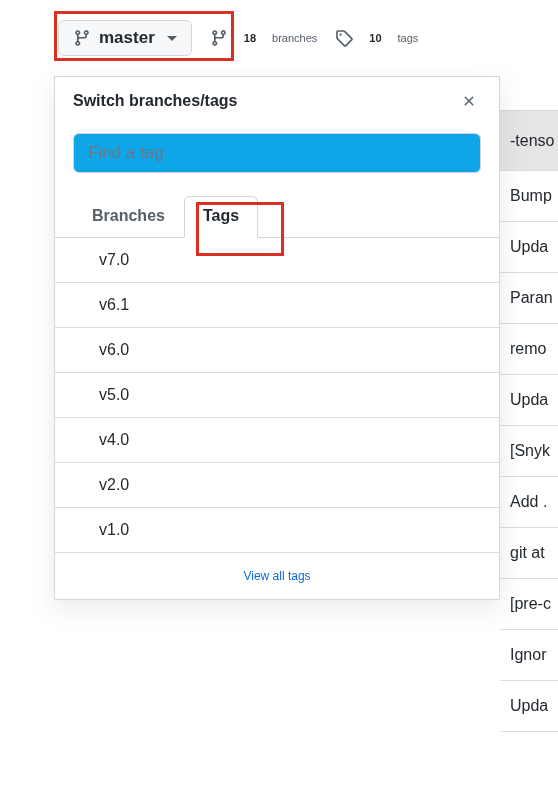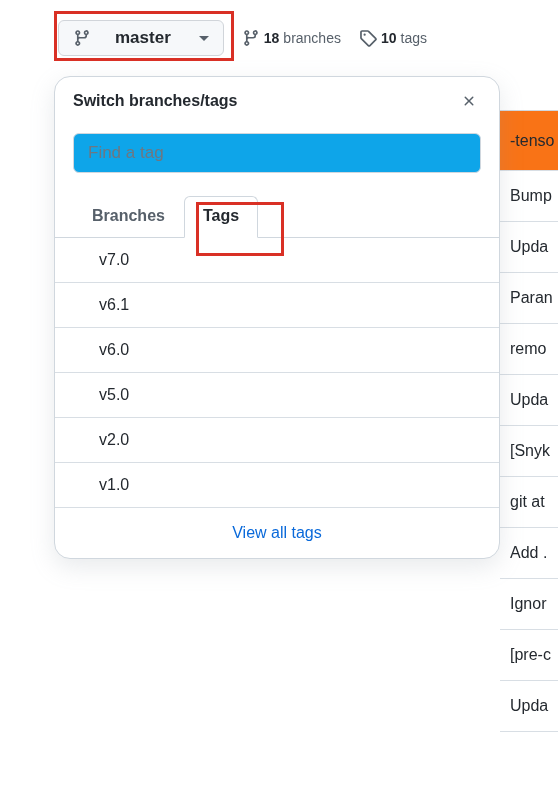--- a/index.html
+++ b/index.html
@@ -13,63 +13,63 @@
     }
     .toolbar {
       display: flex;
       align-items: center;
       gap: 18px;
       padding: 20px 0 20px 58px;
     }
     .branch-select-btn {
       display: inline-flex;
       align-items: center;
-      gap: 24px;
+      gap: 8px;
       background: #f6f8fa;
       border: 1px solid #d1d5da;
       border-radius: 6px;
       padding: 7px 14px;
       font-size: 17px;
       font-weight: 600;
       color: #24292f;
       cursor: pointer;
     }
     .branch-select-btn svg { fill: #57606a; }
     .caret {
       width: 0; height: 0;
       border-left: 5px solid transparent;
       border-right: 5px solid transparent;
       border-top: 5px solid #57606a;
       margin-left: 4px;
     }
     .toolbar-stat {
       display: inline-flex;
       align-items: center;
-      gap: 4px;
-      font-size: 14px;
+      gap: 16px;
+      font-size: 11px;
       color: #57606a;
     }
     .toolbar-stat .bold { font-weight: 600; color: #24292f; }
     .toolbar-stat svg { fill: #57606a; }
     .highlight-box {
       position: absolute;
       border: 3px solid #d93025;
       pointer-events: none;
       z-index: 50;
     }
     .hl-branch { top: 11px; left: 54px; width: 180px; height: 50px; }
     .hl-tags { top: 202px; left: 196px; width: 88px; height: 54px; }
     .dropdown {
       position: absolute;
       top: 76px;
       left: 54px;
       width: 446px;
       background: #ffffff;
       border: 1px solid #d0d7de;
-      border-radius: 16px;
+      border-radius: 0;
       box-shadow: 0 8px 24px rgba(140,149,159,0.2);
       z-index: 20;
       overflow: hidden;
     }
     .dropdown-header {
       display: flex;
       align-items: center;
       justify-content: space-between;
       padding: 12px 18px;
       font-size: 16px;
@@ -125,21 +125,21 @@
       border-bottom: 1px solid #d8dee4;
       cursor: pointer;
       text-align: left;
       background: none;
       border-left: none; border-right: none; border-top: none;
       font-family: inherit;
     }
     .view-all {
       padding: 16px;
       text-align: center;
-      font-size: 16px;
+      font-size: 12px;
       color: #0969da;
       cursor: pointer;
     }
     .bg-table {
       position: absolute;
       top: 110px;
       left: 500px;
       right: 0;
       border-top: 1px solid #d0d7de;
     }
@@ -147,21 +147,21 @@
       height: 51px;
       display: flex;
       align-items: center;
       padding: 0 10px;
       border-bottom: 1px solid #d8dee4;
       font-size: 16px;
       color: #24292f;
       white-space: nowrap;
       overflow: hidden;
     }
-    .bg-row.folder { background: #f97316; height: 60px; }
+    .bg-row.folder { background: #e5e5e5; height: 60px; }
   </style>
 </head>
 <body>
 
 <div class="highlight-box hl-branch"></div>
 <div class="highlight-box hl-tags"></div>
 
 <div class="toolbar">
   <button class="branch-select-btn">
     <svg width="18" height="18" viewBox="0 0 16 16">
@@ -204,30 +204,30 @@
   <div class="bg-row">
       <span>remo</span>
     </div>
   <div class="bg-row">
       <span>Upda</span>
     </div>
   <div class="bg-row">
       <span>[Snyk</span>
     </div>
   <div class="bg-row">
+      <span>Add .</span>
+    </div>
+  <div class="bg-row">
       <span>git at</span>
     </div>
   <div class="bg-row">
-      <span>Add .</span>
+      <span>[pre-c</span>
     </div>
   <div class="bg-row">
       <span>Ignor</span>
-    </div>
-  <div class="bg-row">
-      <span>[pre-c</span>
     </div>
   <div class="bg-row">
       <span>Upda</span>
     </div>
 </div>
 
 <div class="dropdown">
   <div class="dropdown-header">
     <span>Switch branches/tags</span>
     <button class="close-btn">
@@ -241,17 +241,18 @@
   </div>
   <div class="tabs">
     <div class="tab">Branches</div>
     <div class="tab active">Tags</div>
   </div>
   <div class="tag-list">
     <button class="tag-item">v7.0</button>
     <button class="tag-item">v6.1</button>
     <button class="tag-item">v6.0</button>
     <button class="tag-item">v5.0</button>
+    <button class="tag-item">v4.0</button>
     <button class="tag-item">v2.0</button>
     <button class="tag-item">v1.0</button>
   </div>
   <div class="view-all">View all tags</div>
 </div>
 
 </body></html>

